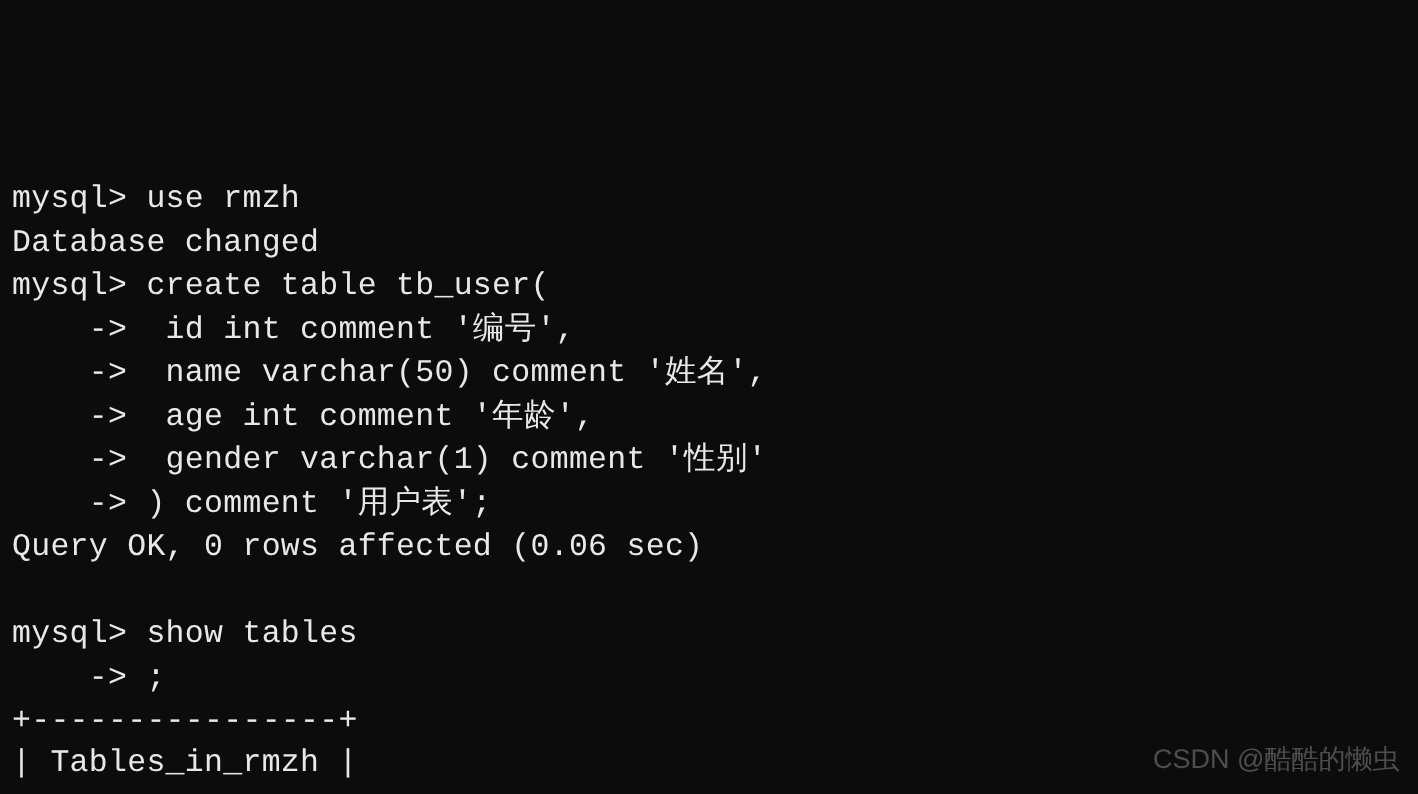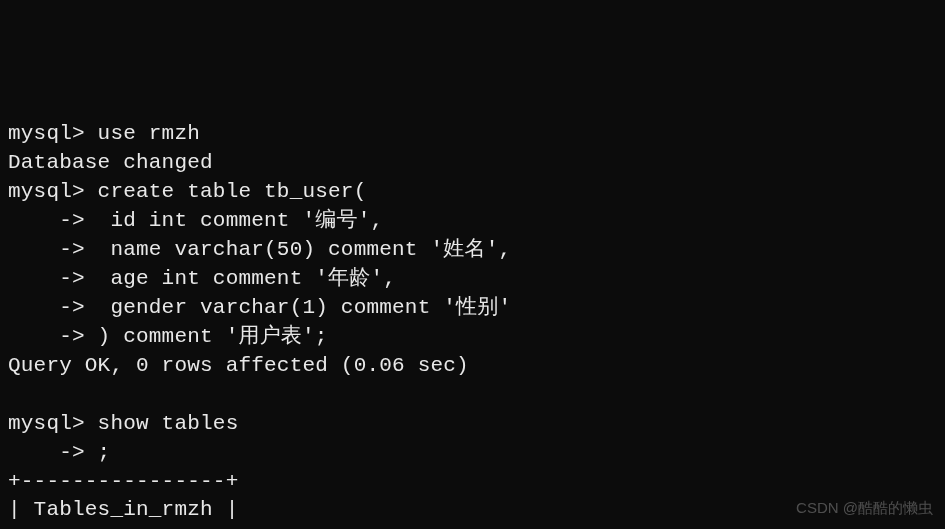--- a/index.html
+++ b/index.html
@@ -16,21 +16,21 @@
       position: relative;
       white-space: pre;
       letter-spacing: 0.2px;
     }
     .watermark {
       position: absolute;
       right: 12px;
       bottom: 10px;
       color: rgba(200,200,200,0.35);
       font-family: "PingFang SC","Microsoft YaHei",sans-serif;
-      font-size: 15px;
+      font-size: 18px;
       white-space: nowrap;
       letter-spacing: 0;
     }
   </style>
 </head>
 <body>
 
 
 
 <div id="term"><div>mysql&gt; use rmzh</div><div>Database changed</div><div>mysql&gt; create table tb_user(</div><div>    -&gt;  id int comment '编号',</div><div>    -&gt;  name varchar(50) comment '姓名',</div><div>    -&gt;  age int comment '年龄',</div><div>    -&gt;  gender varchar(1) comment '性别'</div><div>    -&gt; ) comment '用户表';</div><div>Query OK, 0 rows affected (0.06 sec)</div><div>&nbsp;</div><div>mysql&gt; show tables</div><div>    -&gt; ;</div><div>+----------------+</div><div>| Tables_in_rmzh |</div><div>+----------------+</div></div>

